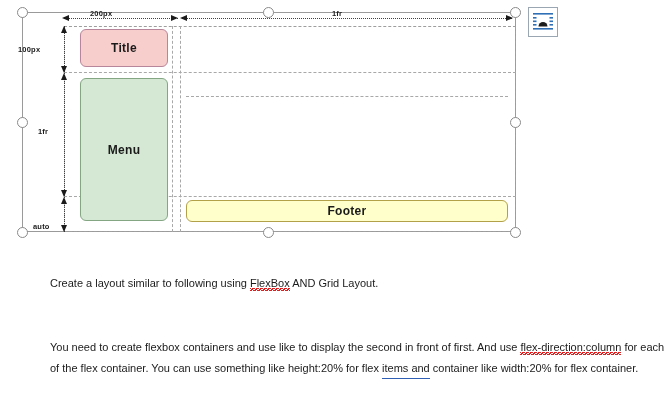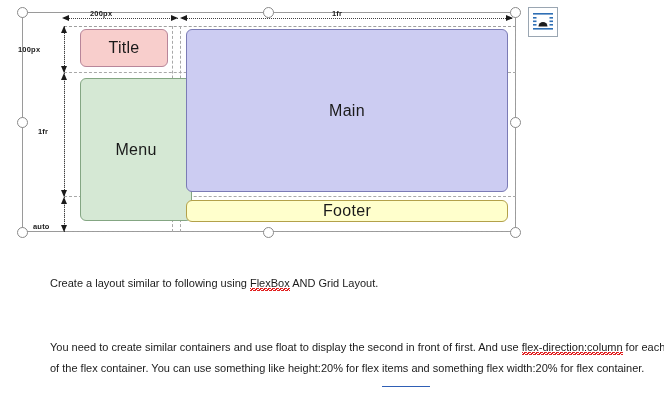--- a/index.html
+++ b/index.html
@@ -69,32 +69,32 @@
   }
 
   
   .box {
     position: absolute;
     border-radius: 6px;
     box-sizing: border-box;
     display: flex;
     align-items: center;
     justify-content: center;
-    font-weight: normal;
-    font-size: 16px;
+    font-weight: bold;
+    font-size: 12px;
     color: #1a1a1a;
     letter-spacing: .3px;
     z-index: 10;
   }
   .box-title {
     left: 80px; top: 29px; width: 88px; height: 38px;
     background: #f8cecc; border: 1.4px solid #b8869a;
   }
   .box-menu {
-    left: 80px; top: 78px; width: 112px; height: 143px;
+    left: 80px; top: 78px; width: 88px; height: 143px;
     background: #d5e8d4; border: 1.4px solid #84a683;
   }
   .box-main {
     left: 186px; top: 29px; width: 322px; height: 163px;
     background: #ccccf2; border: 1.4px solid #7b7bb5;
   }
   .box-footer {
     left: 186px; top: 200px; width: 322px; height: 22px;
     background: #ffffcc; border: 1.4px solid #b3a14a;
   }
@@ -161,21 +161,21 @@
     text-decoration: none;
     border-bottom: 2px solid transparent;
     background-image: repeating-linear-gradient(135deg,#e02020 0 1px,transparent 1px 2px);
     background-repeat: repeat-x;
     background-size: 4px 3px;
     background-position: 0 100%;
     padding-bottom: 2px;
   }
   .sp-blue {
     border-bottom: 1.5px double #2f5fb5;
-    padding-bottom: 12px;
+    padding-bottom: 4px;
     text-align: right;
   }
 </style>
 </head>
 <body>
 
 <div id="diagram-canvas">
 
   <div class="sel-frame"></div>
 
@@ -195,23 +195,20 @@
 
   <div class="h-line" style="left:64px; top:72px;  width:452px;"></div>
   <div class="h-line" style="left:64px; top:196px; width:452px;"></div>
   <div class="h-line" style="left:186px; top:96px; width:322px;"></div>
 
   <div class="box box-title">
       <span>Title</span>
     </div>
   <div class="box box-menu">
       <span>Menu</span>
-    </div>
-  <div class="box box-main">
-      <span>Main</span>
     </div>
   <div class="box box-footer">
       <span>Footer</span>
     </div>
 
   <div class="dim-h" style="left:64px; top:18px; width:114px;"></div>
   <div class="arrow arrow-l" style="left:62px;  top:14.5px;"></div>
   <div class="arrow arrow-r" style="left:171px; top:14.5px;"></div>
   <div class="dim-label" style="left:90px; top:9px;">200px</div>
 
@@ -248,14 +245,14 @@
     </svg>
   </div>
 
 </div>
 
 <div class="doc-text" id="para-1">
   <span>Create a layout similar to following using </span><span class="sp-red">FlexBox</span><span> AND Grid Layout.</span>
 </div>
 
 <div class="doc-text" id="para-2">
-  <span>You need to create similar containers and use float to display the second in front of first. And use </span><span class="sp-red">flex-direction:column</span><span> for each of the flex container. You can use something like height:20% for flex </span><span class="sp-blue">items and</span><span> something flex width:20% for flex container.</span>
+  <span>You need to create flexbox containers and use like to display the second in front of first. And use </span><span class="sp-red">flex-direction:column</span><span> for each of the flex container. You can use something like height:20% for flex </span><span class="sp-blue">items and</span><span> container like width:20% for flex container.</span>
 </div>
 
 </body></html>

